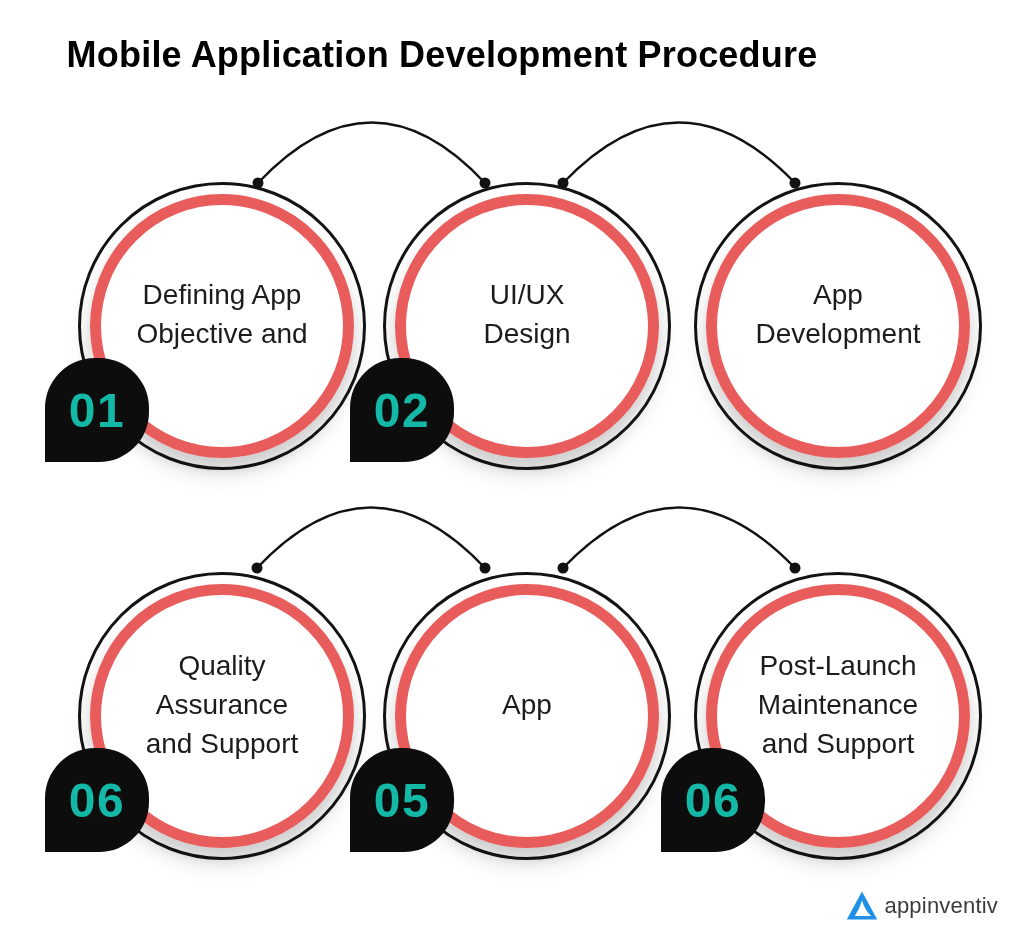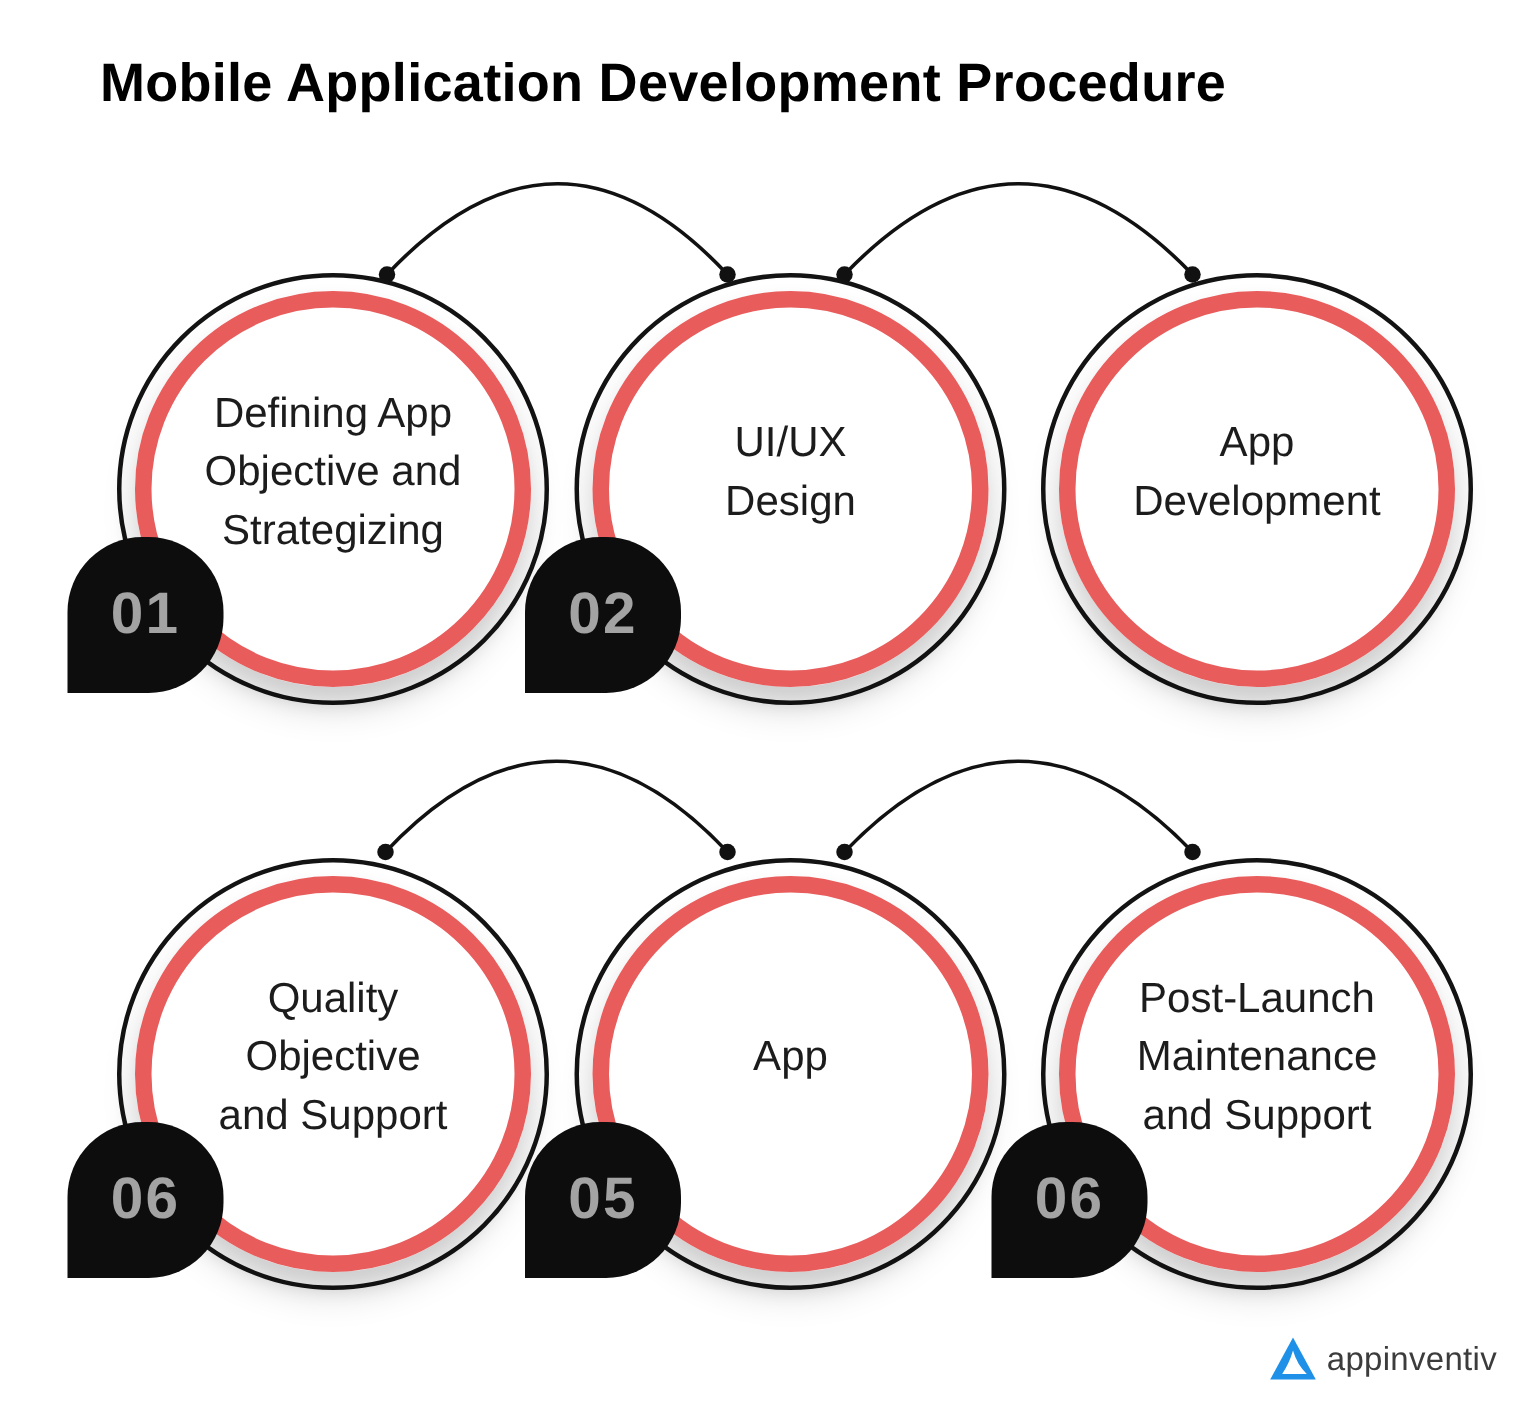--- a/index.html
+++ b/index.html
@@ -31,21 +31,21 @@
         box-shadow:0 9px 14px rgba(0,0,0,0.18);}
 
   .label{position:absolute;left:50%;top:50%;transform:translate(-50%,calc(-50% - 12px));
          width:250px;text-align:center;color:#1c1c1c;font-size:28px;line-height:39px;
          font-weight:500;}
   .label .ln{display:block;white-space:nowrap;}
 
   .badge{position:absolute;left:-33px;top:176px;width:104px;height:104px;
          background:#0d0d0d;border-radius:50px 50px 50px 0;
          display:flex;align-items:center;justify-content:center;
-         color:#a3a3a3;font-size:39px;font-weight:700;letter-spacing:1.5px;}
+         color:#14b8a6;font-size:48px;font-weight:700;letter-spacing:1.5px;}
 
   
   .brand{position:absolute;right:26px;bottom:22px;display:flex;align-items:center;gap:7px;}
   .brand-mark{width:32px;height:32px;display:block;}
   .brand-name{font-size:22px;font-weight:500;color:#3c3c3c;letter-spacing:0.2px;}
 </style>
 </head>
 <body>
 
 <div class="canvas">
@@ -66,21 +66,20 @@
     <circle cx="563" cy="568" r="5.5" fill="#111111"></circle>
     <circle cx="795" cy="568" r="5.5" fill="#111111"></circle>
   </svg>
 
   <div class="step s1">
     <div class="outer"></div>
     <div class="ring"></div>
     <div class="label">
       <span class="ln">Defining App</span>
       <span class="ln">Objective and</span>
-      <span class="ln">Strategizing</span>
     </div>
     <div class="badge">01</div>
   </div>
 
   <div class="step s2">
     <div class="outer"></div>
     <div class="ring"></div>
     <div class="label">
       <span class="ln">UI/UX</span>
       <span class="ln">Design</span>
@@ -95,21 +94,21 @@
       <span class="ln">App</span>
       <span class="ln">Development</span>
     </div>
   </div>
 
   <div class="step s4">
     <div class="outer"></div>
     <div class="ring"></div>
     <div class="label">
       <span class="ln">Quality</span>
-      <span class="ln">Objective</span>
+      <span class="ln">Assurance</span>
       <span class="ln">and Support</span>
     </div>
     <div class="badge">06</div>
   </div>
 
   <div class="step s5">
     <div class="outer"></div>
     <div class="ring"></div>
     <div class="label">
       <span class="ln">App</span>

